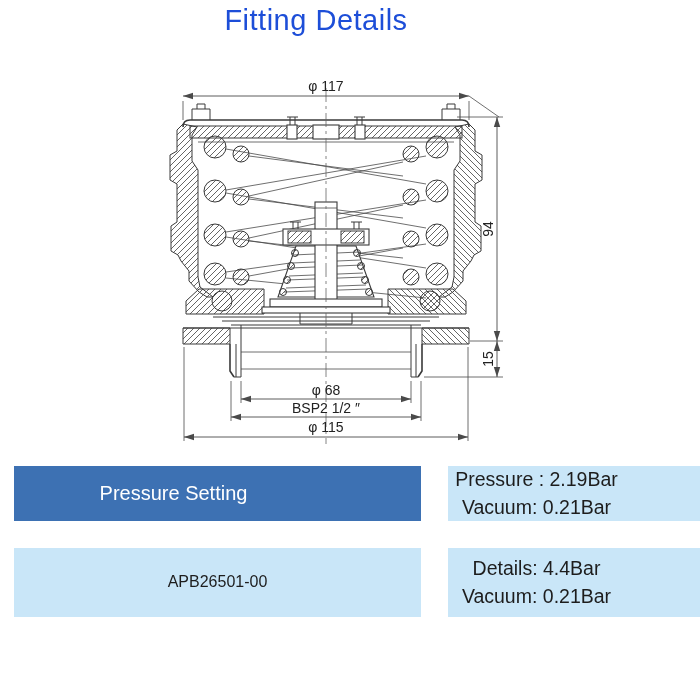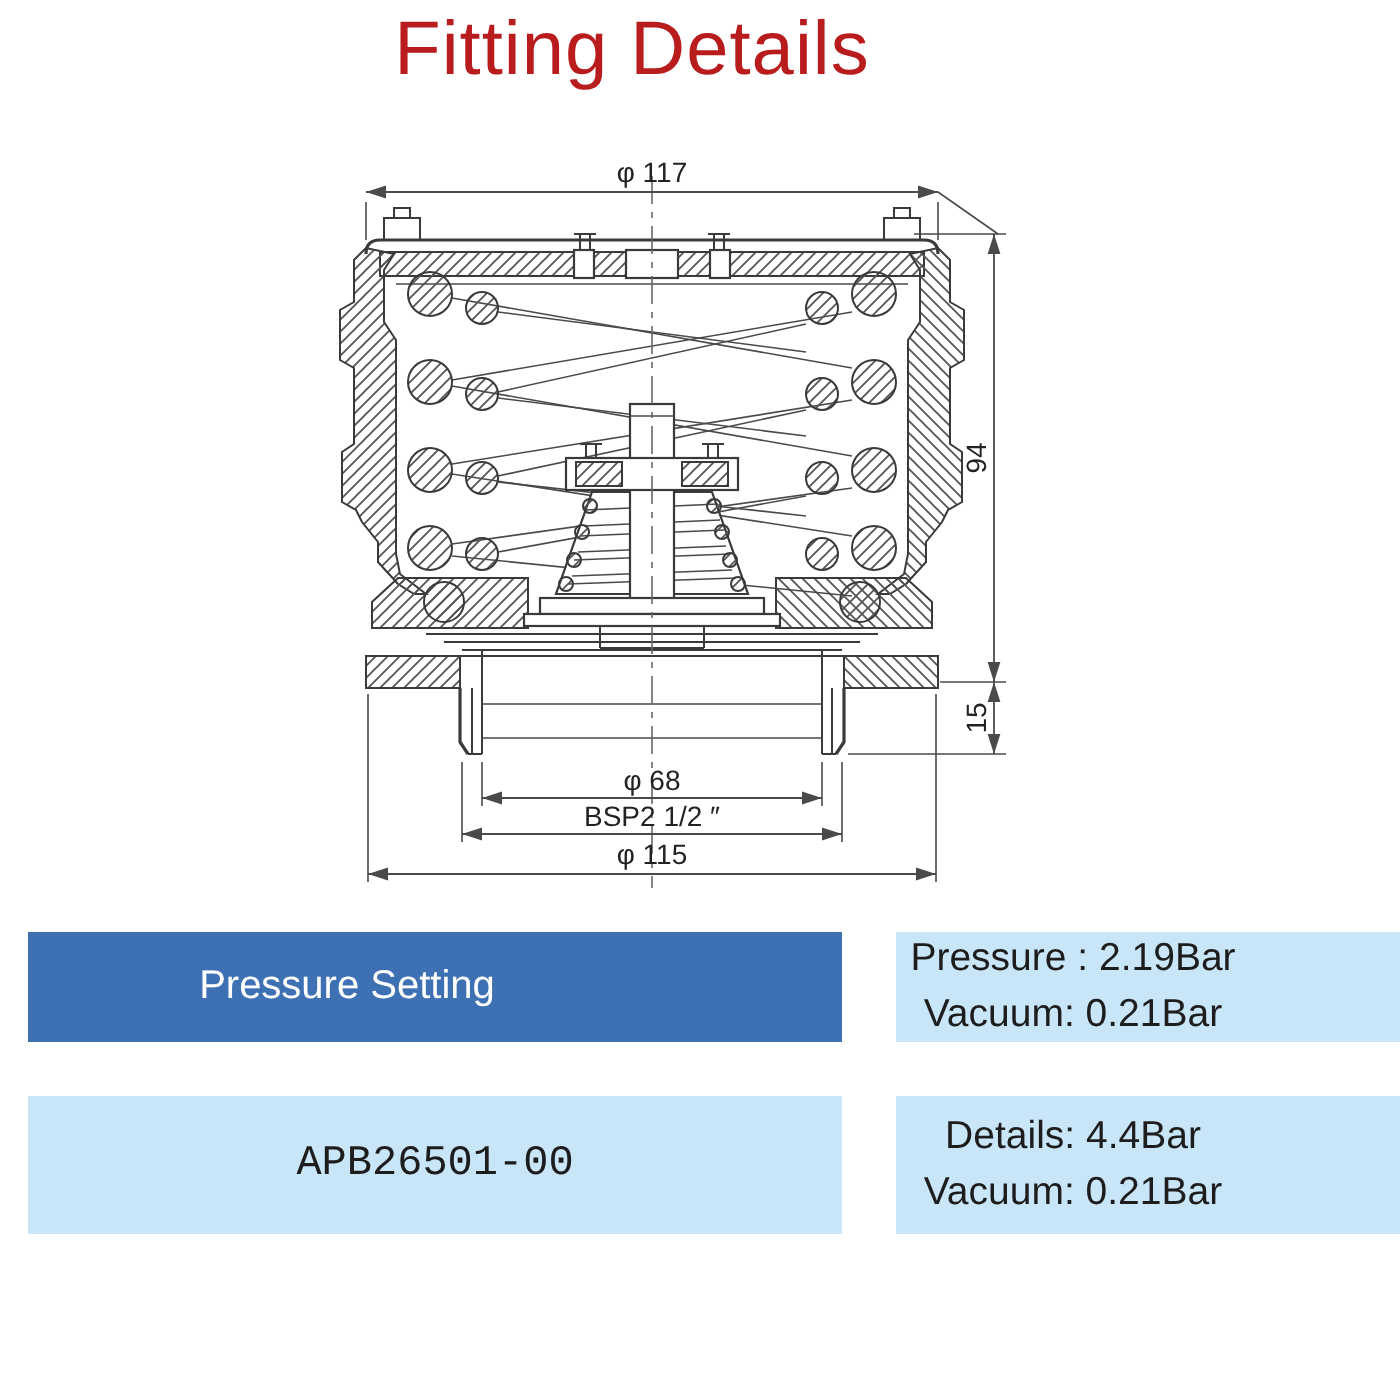--- a/index.html
+++ b/index.html
@@ -2,41 +2,41 @@
 <html><head>
 <meta charset="utf-8">
 <style>
   html,body{margin:0;padding:0;}
   body{
     width:700px;height:700px;position:relative;background:#ffffff;
     font-family:"Liberation Sans", sans-serif;overflow:hidden;
   }
   .title{
     position:absolute;top:4px;left:0;width:632px;text-align:center;
-    font-size:38px;font-weight:500;color:#b91c1c;letter-spacing:.5px;margin:0;
+    font-size:29px;font-weight:500;color:#1d4ed8;letter-spacing:.5px;margin:0;
   }
   svg.drawing{position:absolute;top:0;left:0;}
   svg .ln  {stroke:#3a3a3a;stroke-width:1;fill:none;}
   svg .ln2 {stroke:#3a3a3a;stroke-width:1.6;fill:none;stroke-linejoin:round;}
   svg .thin{stroke:#4a4a4a;stroke-width:.8;fill:none;}
   svg .hat {fill:url(#hp);stroke:#3a3a3a;stroke-width:1;}
   svg .wht {fill:#ffffff;stroke:#3a3a3a;stroke-width:1.1;}
   svg .dim {stroke:#4a4a4a;stroke-width:.9;fill:none;}
   svg .cl  {stroke:#666;stroke-width:.8;fill:none;stroke-dasharray:14 4 3 4;}
   svg text.d{font-family:"Liberation Sans",sans-serif;font-size:14px;fill:#222;}
   .ptable{
     position:absolute;left:14px;top:466px;width:697px;
     display:grid;grid-template-columns:407px 265px;
     grid-template-rows:55px 69px 69px;column-gap:4px;row-gap:5px;gap:27px;
   }
   .cell{display:flex;align-items:center;justify-content:center;flex-direction:column;}
   .cell.head{background:#3d71b3;color:#fff;font-size:20px;}
   .cell.body{background:#c9e6f8;color:#1d1d1d;font-size:19.5px;line-height:1.42;}
   .cell.c1{padding-right:88px;}
-  .cell.part{font-size:21px;font-family:Liberation Mono, monospace;}
+  .cell.part{font-size:16px;}
 </style>
 </head>
 <body>
 
 <h1 class="title">Fitting Details</h1>
 
 <svg class="drawing" width="700" height="465" viewBox="0 0 700 465">
   <defs>
     <pattern id="hp" width="6" height="6" patternUnits="userSpaceOnUse">
       <path d="M-1,7 L7,-1 M-2,2 L2,-2 M4,8 L8,4" stroke="#555" stroke-width=".9"></path>

